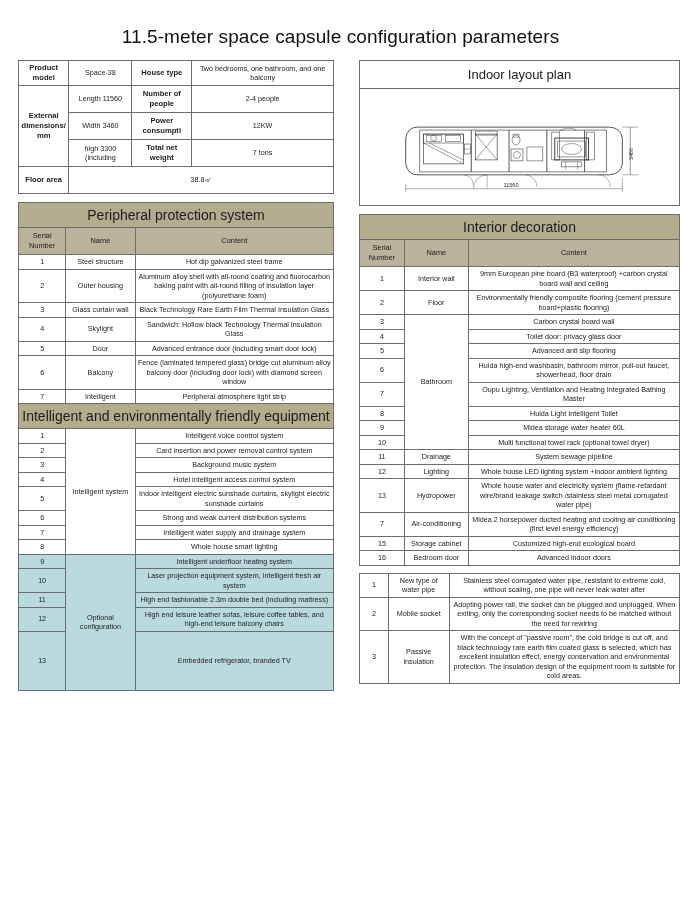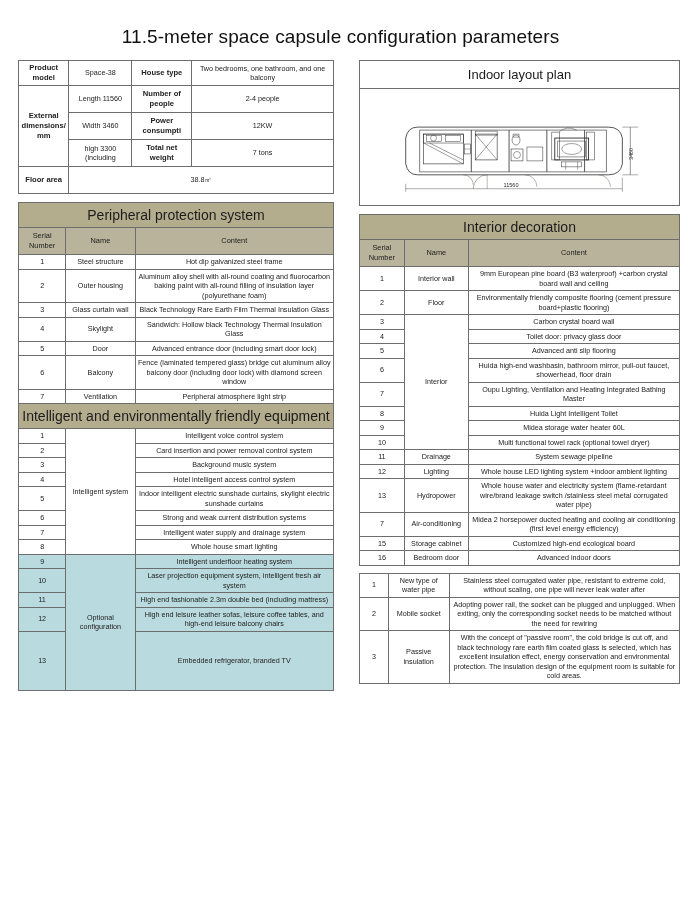--- a/index.html
+++ b/index.html
@@ -185,21 +185,21 @@
             <td>Door</td>
             <td>Advanced entrance door (including smart door lock)</td>
           </tr>
           <tr>
             <td>6</td>
             <td>Balcony</td>
             <td>Fence (laminated tempered glass) bridge cut aluminum alloy balcony door (including door lock) with diamond screen window</td>
           </tr>
           <tr>
             <td>7</td>
-            <td>Ventilation</td>
+            <td>Intelligent</td>
             <td>Peripheral atmosphere light strip</td>
           </tr>
 
           <tr class="sec-head">
             <td colspan="3">Intelligent and environmentally friendly equipment</td>
           </tr>
           <tr>
             <td>1</td>
             <td rowspan="8">Intelligent system</td>
             <td>Intelligent voice control system</td>
@@ -349,21 +349,21 @@
             <td>Interior wall</td>
             <td>9mm European pine board (B3 waterproof) +carbon crystal board wall and ceiling</td>
           </tr>
           <tr>
             <td>2</td>
             <td>Floor</td>
             <td>Environmentally friendly composite flooring (cement pressure board+plastic flooring)</td>
           </tr>
           <tr>
             <td>3</td>
-            <td rowspan="8">Interior</td>
+            <td rowspan="8">Bathroom</td>
             <td>Carbon crystal board wall</td>
           </tr>
           <tr>
             <td>4</td>
             <td>Toilet door: privacy glass door</td>
           </tr>
           <tr>
             <td>5</td>
             <td>Advanced anti slip flooring</td>
           </tr>

